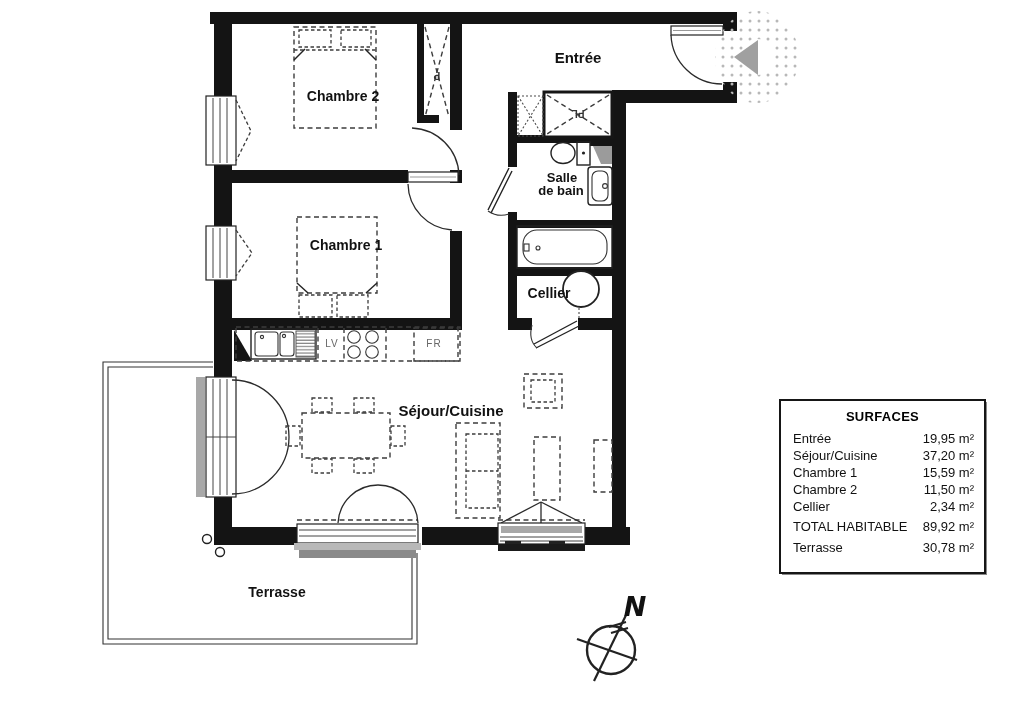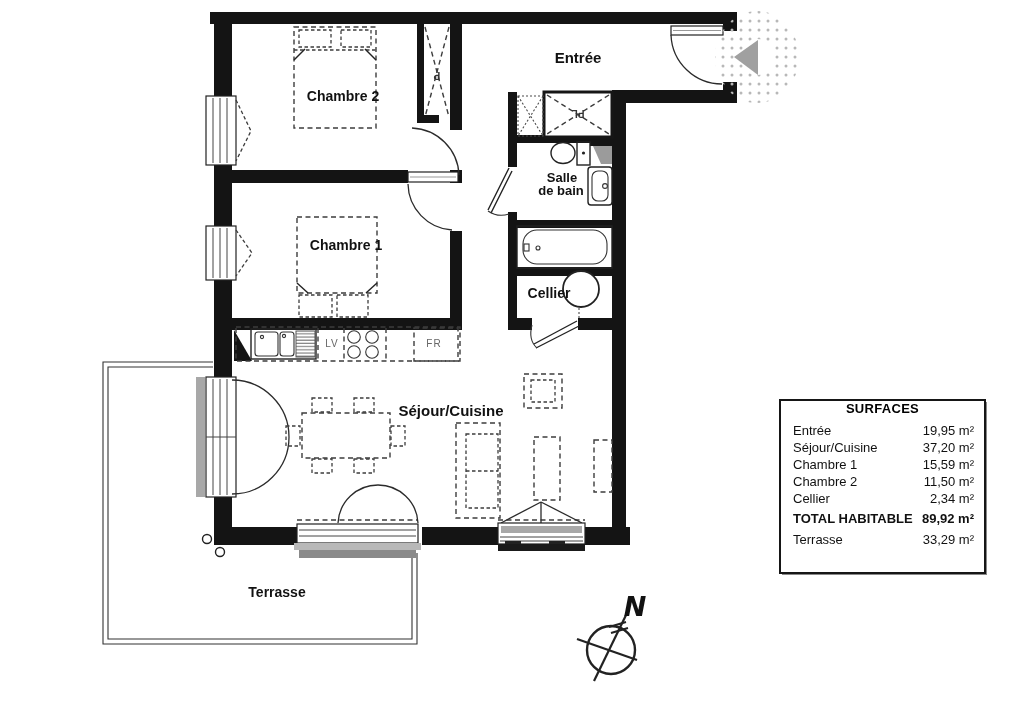--- a/index.html
+++ b/index.html
@@ -18,24 +18,24 @@
   .room{font:bold 14px "Liberation Sans",sans-serif;fill:#111;text-anchor:middle;}
   .room-lg{font:bold 15px "Liberation Sans",sans-serif;fill:#111;text-anchor:middle;}
   .room-sm{font:bold 13px "Liberation Sans",sans-serif;fill:#111;text-anchor:middle;}
   .fix{font:10px "Liberation Sans",sans-serif;fill:#666;text-anchor:middle;letter-spacing:1px;}
   .fixb{font:bold 10px "Liberation Sans",sans-serif;fill:#333;text-anchor:middle;}
   .north{font:bold italic 27px "DejaVu Sans",sans-serif;fill:#111;text-anchor:middle;}
   
   #surfaces{position:absolute;left:779px;top:399px;width:207px;height:175px;
             border:2px solid #161616;box-sizing:border-box;background:#fff;
             box-shadow:2px 2px 0 -1px #888;}
-  #surfaces .title{text-align:center;font-weight:bold;font-size:13px;letter-spacing:.3px;}
+  #surfaces .title{text-align:center;font-weight:bold;font-size:13px;padding-top:8px;letter-spacing:.3px;}
   #surfaces .rows{padding:7px 10px 0 12px;font-size:13px;color:#111;}
   .srow{display:flex;justify-content:space-between;line-height:16.9px;}
-  .srow.total{font-weight:bold;margin-top:3px;}
+  .srow.total{font-weight:normal;margin-top:3px;}
   .srow.terr{margin-top:5px;}
 </style>
 </head>
 <body>
 
 <div id="stage">
 <svg width="1016" height="720" viewBox="0 0 1016 720">
   <defs>
     <pattern id="dotpat" width="9" height="9" patternUnits="userSpaceOnUse">
       <circle cx="3" cy="3" r="1.5" fill="#b8b8b8"></circle>
@@ -303,17 +303,17 @@
     <div class="srow">
       <span>Cellier</span>
       <span>2,34 m²</span>
     </div>
     <div class="srow total">
       <span>TOTAL HABITABLE</span>
       <span>89,92 m²</span>
     </div>
     <div class="srow terr">
       <span>Terrasse</span>
-      <span>33,29 m²</span>
+      <span>30,78 m²</span>
     </div>
   </div>
 </div>
 </div>
 
 </body></html>

